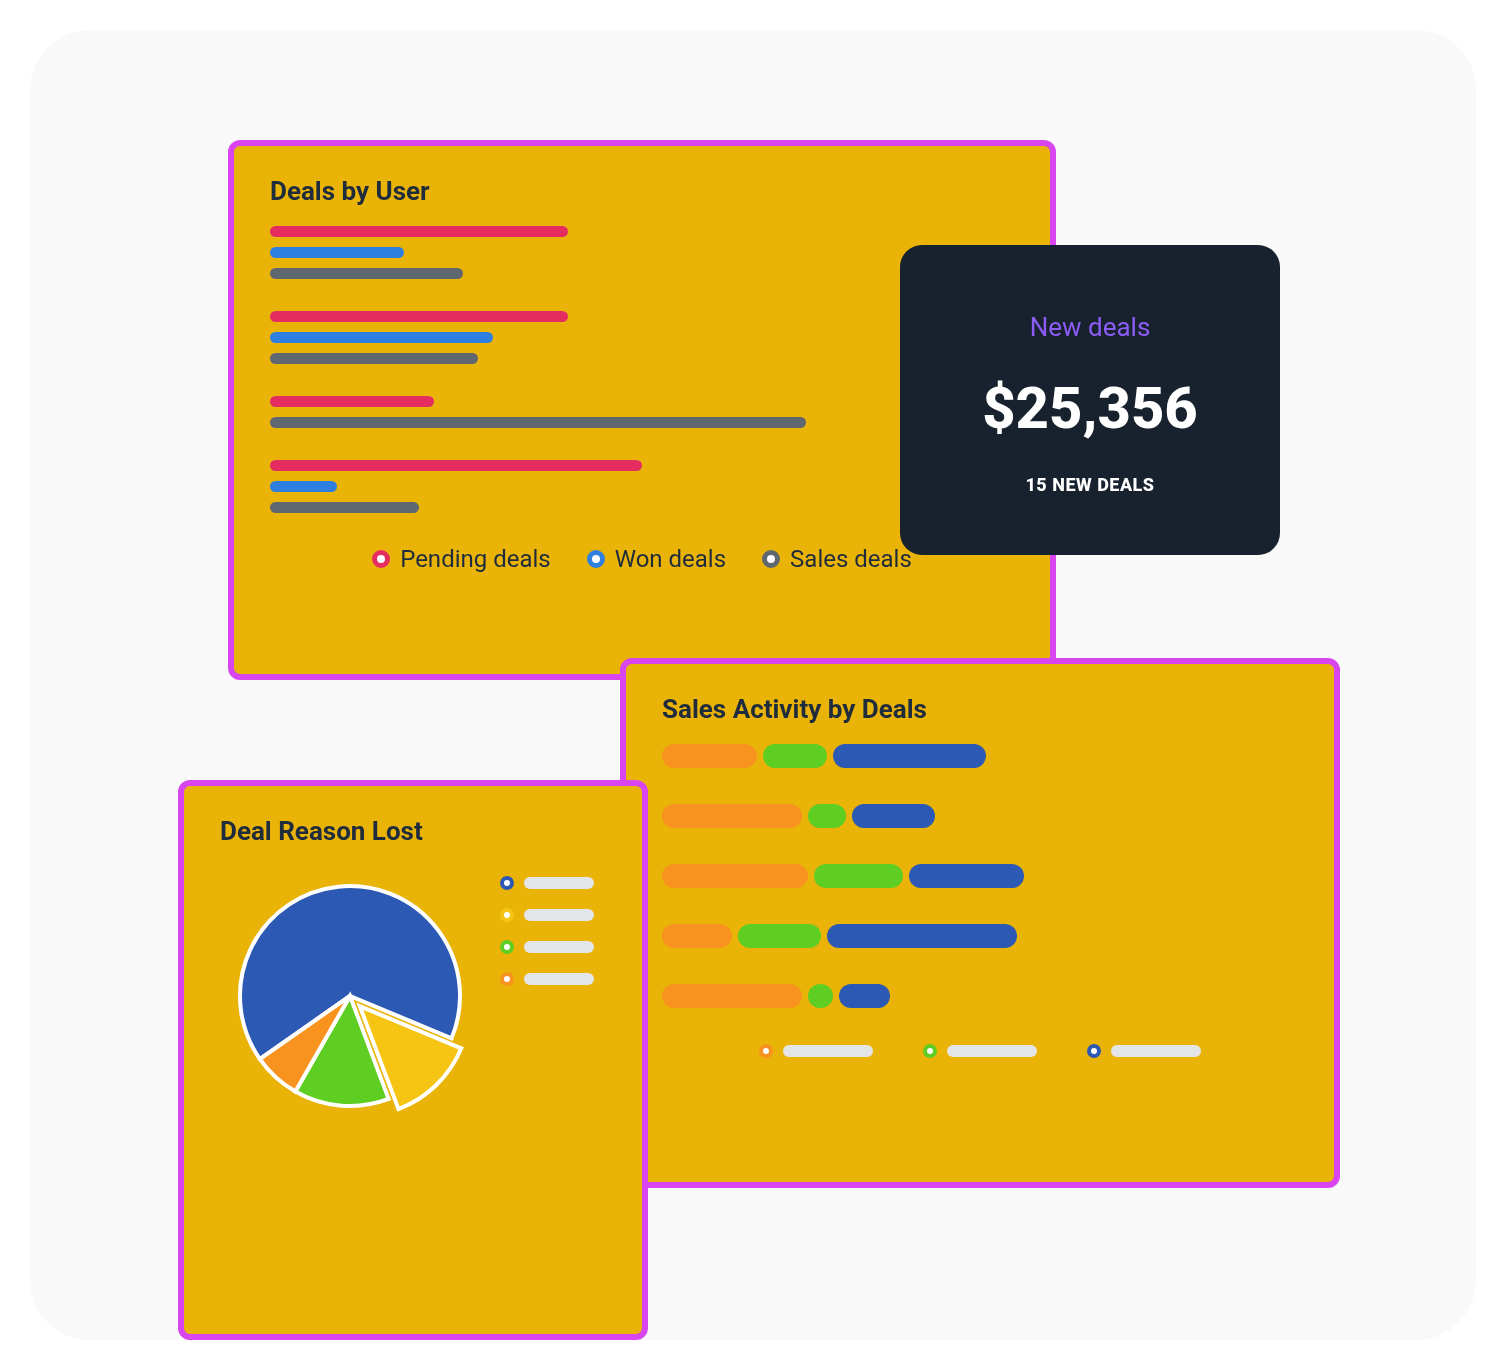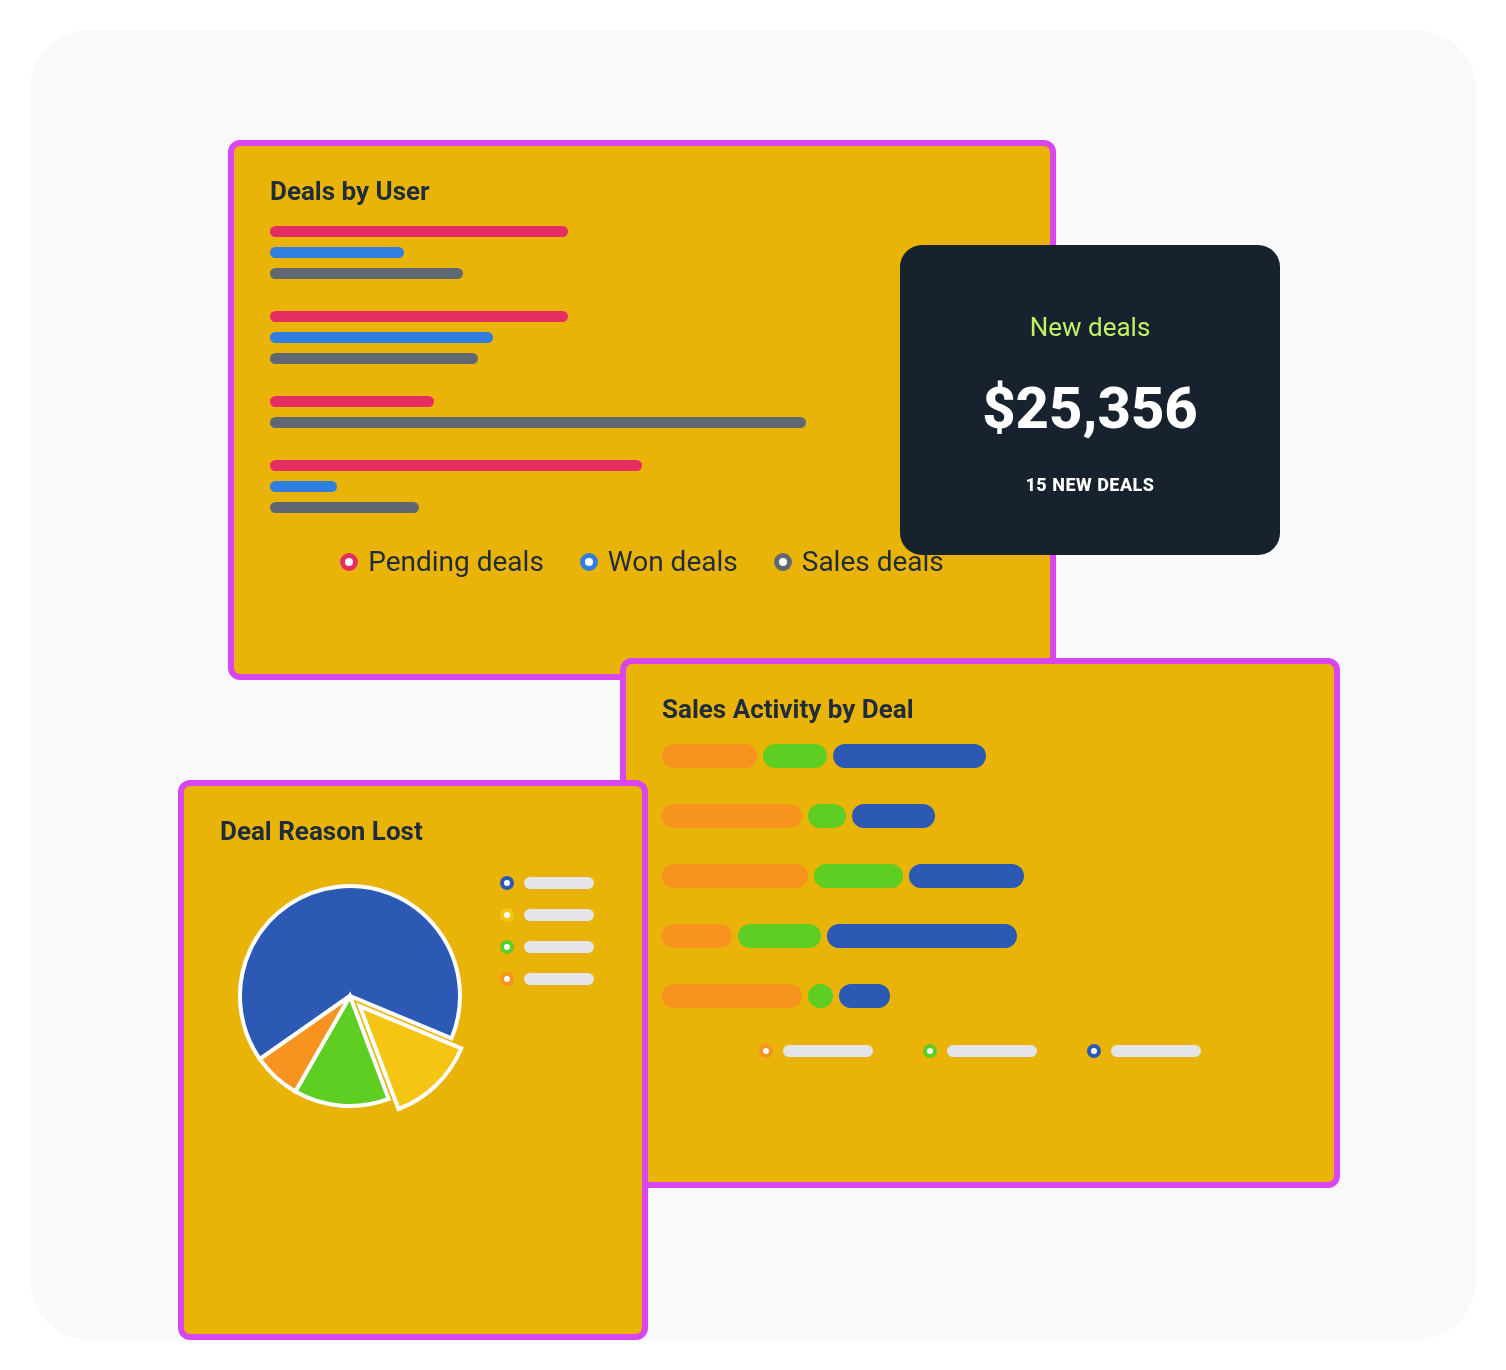--- a/index.html
+++ b/index.html
@@ -32,34 +32,34 @@
     font-weight:700;
     color:#1f2c3c;
   }
 
   
   #deals-card { left:198px; top:110px; width:828px; height:540px; }
   .user-block { margin-bottom:32px; }
   .bar { height:11px; border-radius:6px; margin-bottom:10px; }
 
   .legend-row { display:flex; justify-content:center; gap:36px; margin-top:20px;}
-  .legend-item { display:flex; align-items:center; gap:10px; font-size:28px; color:#1f2c3c; }
+  .legend-item { display:flex; align-items:center; gap:10px; font-size:24px; color:#1f2c3c; }
   .legend-bullet {
     width:18px; height:18px; border-radius:50%;
     border:5px solid currentColor; background:#fff;
   }
 
   
   #newdeals-card {
     left:870px; top:215px; width:380px; height:310px;
     background:#18222e; border:none; border-radius:22px;
     color:#ffffff; text-align:center;
     display:flex; flex-direction:column; justify-content:center; gap:32px;
   }
-  #newdeals-card .nd-title { font-size:26px; font-weight:400; color:#bef264; }
+  #newdeals-card .nd-title { font-size:26px; font-weight:400; color:#8b5cf6; }
   #newdeals-card .nd-value { font-size:58px; font-weight:800; }
   #newdeals-card .nd-sub   { font-size:18px; font-weight:800; letter-spacing:0.5px; }
 
   
   #activity-card { left:590px; top:628px; width:720px; height:530px; }
   .stack-row { display:flex; gap:6px; margin-bottom:36px; height:24px; }
   .seg { height:100%; border-radius:12px; }
 
   .mini-legend { display:flex; justify-content:center; gap:50px; margin-top:16px;}
   .mini-legend .mini-item { display:flex; align-items:center; gap:10px; }
@@ -120,21 +120,21 @@
     </div>
   </div>
 
   <div id="newdeals-card" class="card">
     <div class="nd-title">New deals</div>
     <div class="nd-value">$25,356</div>
     <div class="nd-sub">15 NEW DEALS</div>
   </div>
 
   <div id="activity-card" class="card">
-    <h2>Sales Activity by Deal</h2>
+    <h2>Sales Activity by Deals</h2>
     <div id="activity-rows">
         <div class="stack-row">
           <div class="seg" style="width: 15%; background: rgb(247, 147, 30);"></div>
           <div class="seg" style="width: 10%; background: rgb(95, 206, 35);"></div>
           <div class="seg" style="width: 24%; background: rgb(43, 89, 179);"></div>
         </div>
         <div class="stack-row">
           <div class="seg" style="width: 22%; background: rgb(247, 147, 30);"></div>
           <div class="seg" style="width: 6%; background: rgb(95, 206, 35);"></div>
           <div class="seg" style="width: 13%; background: rgb(43, 89, 179);"></div>

